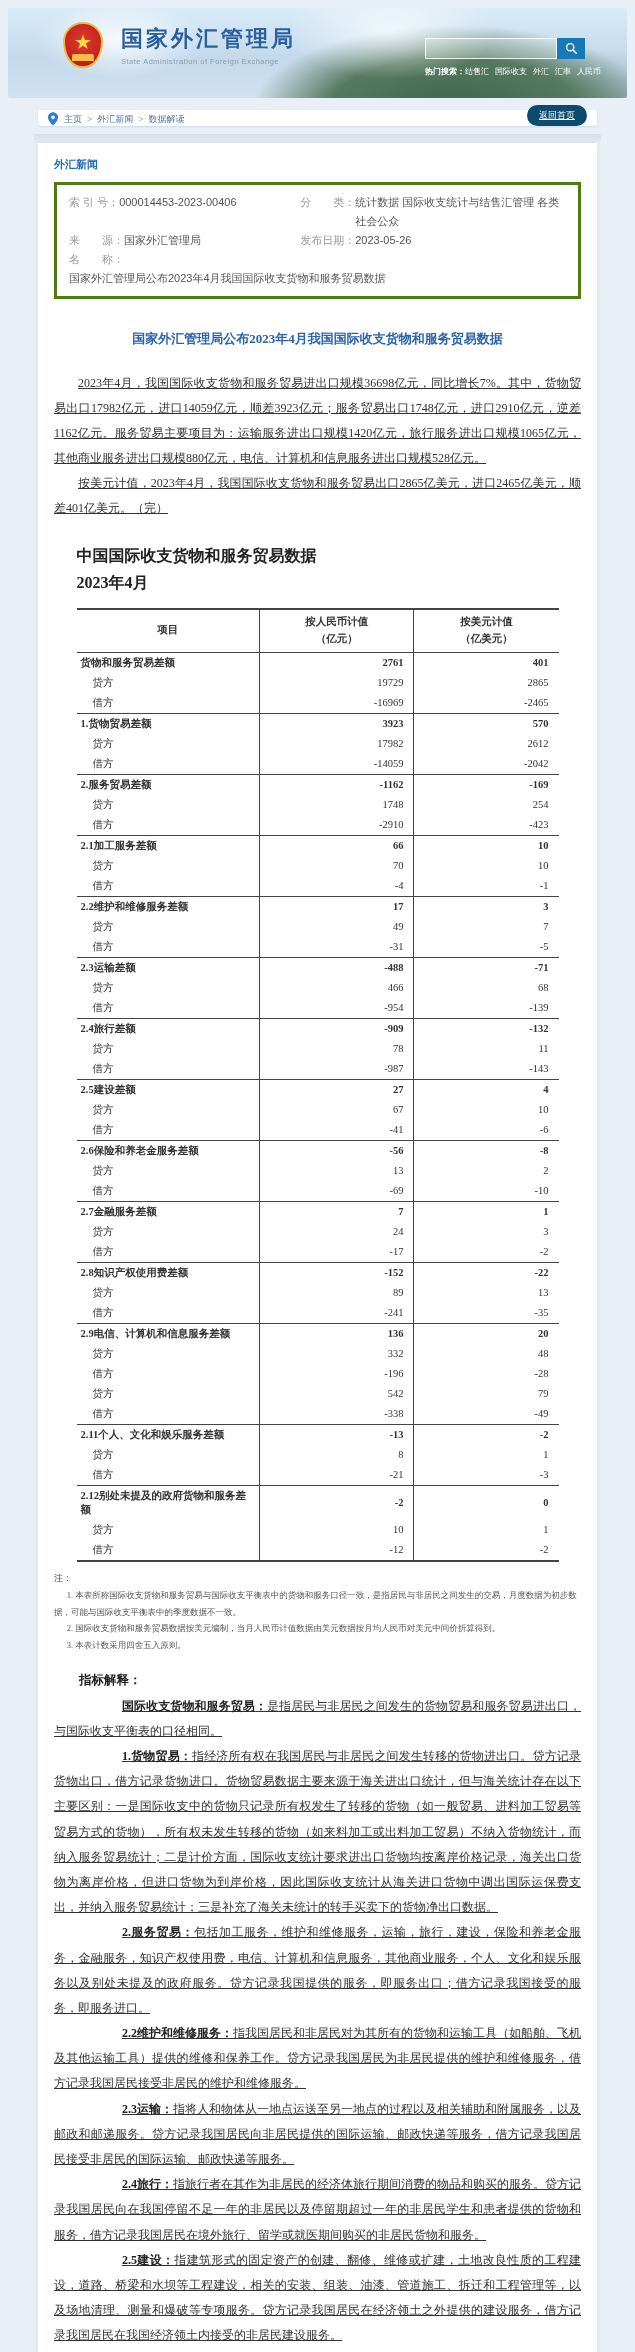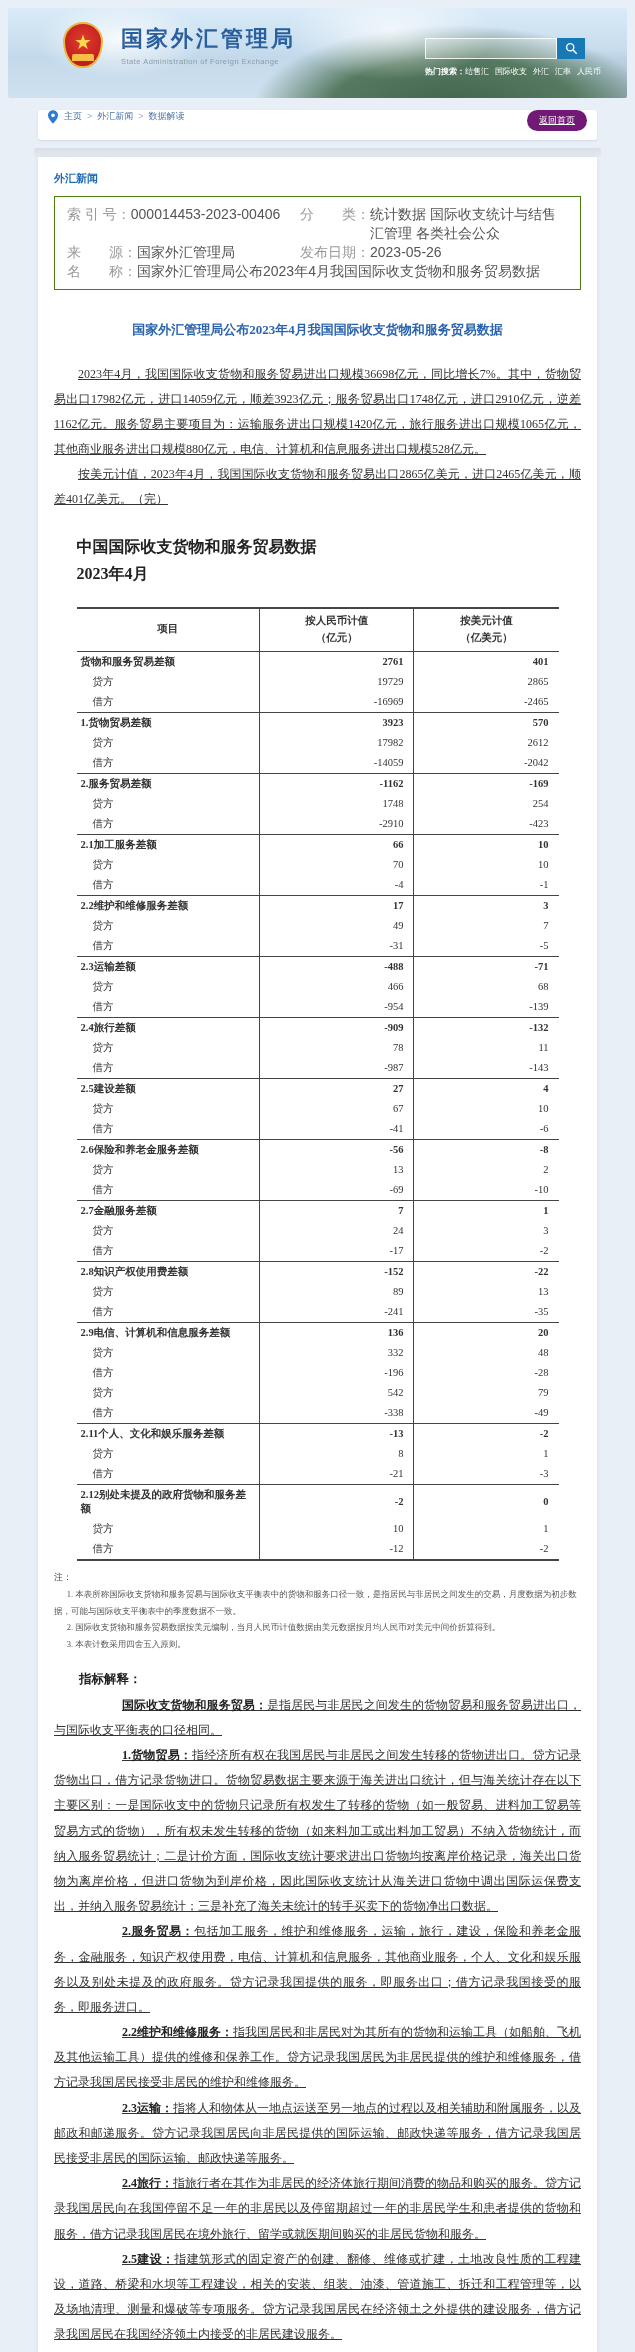--- a/index.html
+++ b/index.html
@@ -51,63 +51,63 @@
   .search-btn {
     width: 28px; height: 21px; border: none; background: #1779b5; cursor: pointer;
     display: flex; align-items: center; justify-content: center;
   }
   .hot-row { margin-top: 7px; font-size: 8px; color: #fff; white-space: nowrap; }
   .hot-label { font-weight: bold; }
   .hot-row a { color: #fff; text-decoration: none; margin-right: 6px; cursor: pointer; }
   
   .crumb-bar {
     margin: 12px 38px 0; background: #fff; border-radius: 3px;
-    height: 30px; display: flex; align-items: flex-start; padding: 0 10px;
+    height: 16px; display: flex; align-items: flex-end; padding: 0 10px;
     box-shadow: 0 1px 2px rgba(80,100,130,.15);
   }
   .pin { width: 10px; height: 14px; margin-right: 6px; flex: 0 0 auto; }
   .crumbs { font-size: 9px; color: #4a72a8; display: flex; align-items: center; }
   .crumb { cursor: pointer; }
   .crumb + .crumb::before { content: ">"; color: #9ab0c8; margin: 0 5px; }
   .back-btn {
-    margin-left: auto; background: #701a75; color: #fff; border: none; cursor: pointer;
+    margin-left: auto; background: #0c4a6e; color: #fff; border: none; cursor: pointer;
     font-size: 9px; padding: 4px 12px; border-radius: 11px; text-decoration: underline;
   }
   .shadow-band {
     height: 9px; margin: 8px 34px 0;
     background: linear-gradient(180deg, #d7dde4, #e6ecf2);
     border-radius: 2px 2px 0 0;
   }
   
   .card {
     background: #fff; margin: 0 38px; padding: 10px 16px 36px;
     box-shadow: 0 0 4px rgba(80,100,130,.12);
   }
   .section-title { font-size: 11px; font-weight: bold; color: #1e6cb5; padding: 4px 0 10px; }
   .meta-box {
-    border: 1px solid #4d7c0f; padding: 8px 12px; font-size: 14px;
+    border: 3px solid #4d7c0f; padding: 8px 12px; font-size: 11px;
     display: grid; grid-template-columns: 1fr 1.15fr; row-gap: 0;
   }
   .meta-cell { line-height: 19px; display: flex; }
-  .meta-cell.wide { grid-column: 1 / span 2; }
+  .meta-cell.wide { grid-column: 1 / span 2; flex-direction: column; }
   .meta-label { color: #999; white-space: pre; flex: 0 0 auto; }
   .meta-value { color: #555; }
   
   .article { font-family: "Liberation Serif", "DejaVu Serif", serif; }
   .art-title {
     text-align: center; color: #2b64ad; font-weight: bold; font-size: 13px;
     margin: 30px 12px 22px; line-height: 1.5;
   }
   .para { font-size: 12px; color: #333; line-height: 2.1; text-indent: 2em; text-align: justify; text-decoration: underline; }
   .para b { color: #222; padding-left: 44px; }
   
   .tbl-wrap { margin: 20px auto 8px; width: 482px; }
   .tbl-title { text-align: left; font-weight: bold; font-size: 16px; color: #222; line-height: 1.7; }
   table.data {
-    border-collapse: collapse; width: 100%; margin-top: 20px;
+    border-collapse: collapse; width: 100%; margin-top: 12px;
     border-top: 2px solid #444; border-bottom: 2px solid #444;
     font-size: 10.5px; color: #333;
   }
   table.data thead th {
     border-bottom: 1px solid #444; font-weight: bold; padding: 4px 4px;
     text-align: center; line-height: 1.6; vertical-align: middle;
   }
   table.data .vline { border-left: 1px solid #444; }
   table.data tbody td { padding: 3px 10px 3px 4px; }
   table.data td.lbl { text-align: left; }

